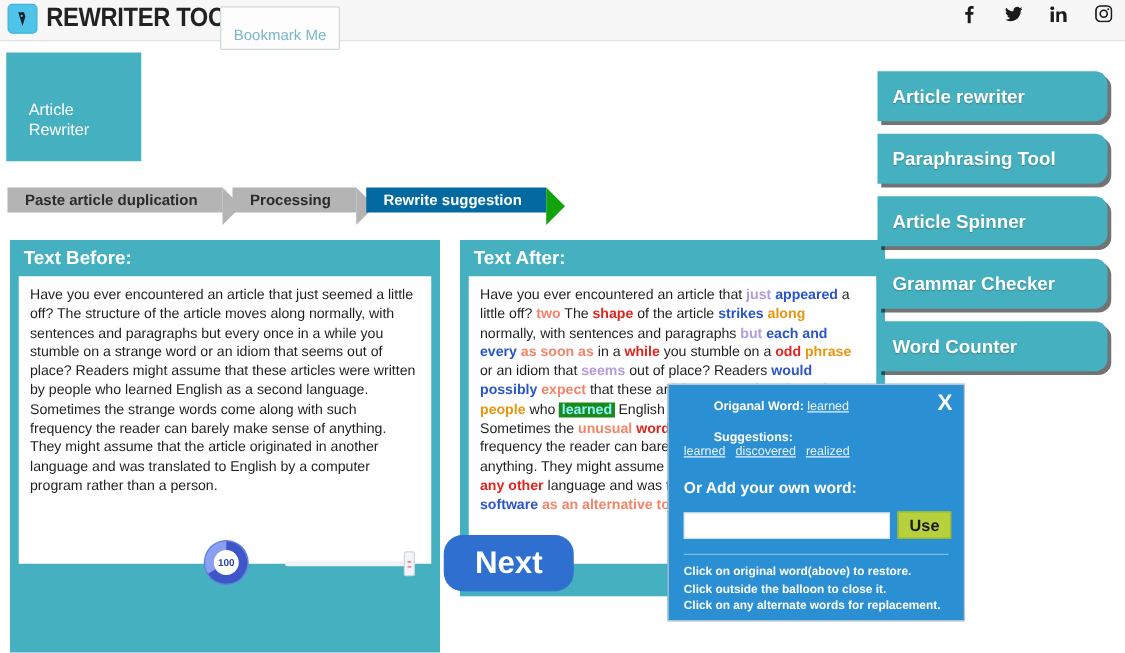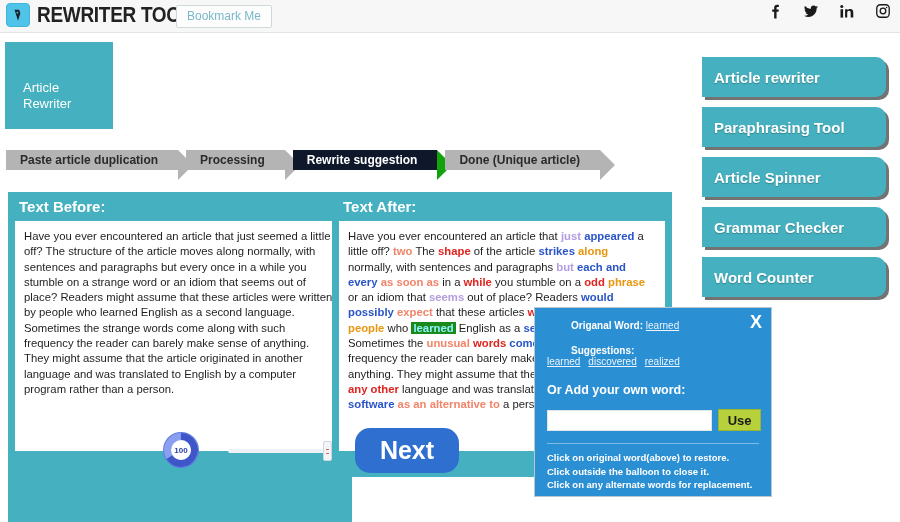--- a/index.html
+++ b/index.html
@@ -23,21 +23,21 @@
     display: flex; align-items: center; justify-content: center;
     border: 1px solid #3fb3d8;
   }
   .logo-text {
     margin-left: 7px; font-size: 19px; font-weight: bold; color: #222;
     letter-spacing: -0.3px; font-family: "Liberation Sans", sans-serif;
     transform: scaleY(1.12); transform-origin: left center;
   }
   .bookmark-btn {
     position: absolute; left: 176px; top: 5px;
-    padding: 3px 10px 4px 10px; font-size: 12px; color: #7ab8c9;
+    padding: 15px 10px 4px 10px; font-size: 12px; color: #7ab8c9;
     border: 1px solid #cfd9dc; background: #fdfdfd; border-radius: 2px;
     cursor: pointer; white-space: nowrap;
   }
   .socials { position: absolute; right: 10px; top: 3px; display: flex; gap: 22px; align-items: center; }
   .soc { width: 14px; height: 16px; display: flex; align-items: center; justify-content: center; color: #1a1a1a; cursor: pointer; }
 
   
   .article-card {
     position: absolute; left: 5px; top: 42px; width: 108px; height: 87px;
     background: #45b0bf; color: #fff; font-size: 13px; line-height: 16px;
@@ -49,35 +49,35 @@
   .step {
     position: relative; height: 20px; display: flex; align-items: center;
     background: #b4b4b4; color: #2b2b2b; font-size: 12px; font-weight: bold;
     padding-left: 14px; padding-right: 20px; margin-right: 8px; cursor: pointer;
   }
   .step:after {
     content: ""; position: absolute; right: -15px; top: 0;
     border-top: 15px solid transparent; border-bottom: 15px solid transparent;
     border-left: 15px solid #b4b4b4;
   }
-  .step.active { background: #0f172a; color: #fff; }
+  .step.active { background: #0369a1; color: #fff; }
   .step.active:after { border-left-color: #11a20c; }
 
   
   .panel { position: absolute; background: #45b0bf; }
   .panel-title {
     color: #fff; font-size: 15px; font-weight: bold; padding: 6px 0 6px 11px;
   }
   .panel-body {
     background: #fff; margin: 0 7px; height: 230px; padding: 8px 9px;
     font-size: 11.3px; line-height: 15.3px; color: #1e1e1e; overflow: hidden;
     font-family: "Liberation Sans", sans-serif;
   }
   #panel-before { left: 8px; top: 192px; width: 344px; height: 367px; }
-  #panel-after  { left: 332px; top: 192px; width: 340px; height: 285px; }
+  #panel-after  { left: 368px; top: 192px; width: 340px; height: 285px; }
   .w-blue   { color: #2a55c9; font-weight: bold; }
   .w-red    { color: #e0241f; font-weight: bold; }
   .w-orange { color: #e8960f; font-weight: bold; }
   .w-salmon { color: #f2846a; font-weight: bold; }
   .w-purple { color: #b49ce0; font-weight: bold; }
   .w-pink   { color: #f07b9c; font-weight: bold; }
   .w-green-hl {
     background: #1b8a1b; color: #8ff3ff; font-weight: bold; padding: 0 2px;
   }
   .big-btn {
@@ -196,23 +196,20 @@
   <div class="steps" id="steps">
       <div class="step">
         <span>Paste article duplication</span>
       </div>
       <div class="step">
         <span>Processing</span>
       </div>
       <div class="step active">
         <span>Rewrite suggestion</span>
       </div>
-      <div class="step">
-        <span>Done (Unique article)</span>
-      </div>
     </div>
 
   <div class="panel" id="panel-before">
     <div class="panel-title">Text Before:</div>
     <div class="panel-body">Have you ever encountered an article that just seemed a little off?  The structure of the article moves along normally, with sentences and paragraphs but every once in a while you stumble on a strange word or an idiom that seems out of place? Readers might assume that these articles were written by people who learned English as a second language. Sometimes the strange words come along with such frequency the reader can barely make sense of anything.  They might assume that the article originated in another language and was translated to English by a computer program rather than a person.</div>
   </div>
 
   <div class="panel" id="panel-after">
     <div class="panel-title">Text After:</div>
     <div class="panel-body" id="after-body">Have you ever encountered an article that <span class="w-purple">just</span> <span class="w-blue">appeared</span> a little off? <span class="w-salmon">two</span> The <span class="w-red">shape</span> of the article <span class="w-blue">strikes</span> <span class="w-orange">along</span> normally, with sentences and paragraphs <span class="w-purple">but</span> <span class="w-blue">each and every</span> <span class="w-salmon">as soon as</span> in a <span class="w-red">while</span> you stumble on a <span class="w-red">odd</span> <span class="w-orange">phrase</span> or an idiom that <span class="w-purple">seems</span> out of place? Readers <span class="w-blue">would possibly</span> <span class="w-salmon">expect</span> that these articles <span class="w-red">were</span> written <span class="w-blue">by using</span> <span class="w-orange">people</span> who <span class="w-green-hl">learned</span> English as a <span class="w-blue">second</span> language. Sometimes the <span class="w-salmon">unusual</span> <span class="w-red">words</span> <span class="w-blue">come alongside</span> with such frequency the reader can barely make <span class="w-orange">experience</span> of anything. They might assume that the article originated in <span class="w-red">any other</span> language and was translated to English <span class="w-orange">by</span> a <span class="w-pink">pc</span> <span class="w-blue">software</span> <span class="w-salmon">as an alternative to</span> a person.</div>

